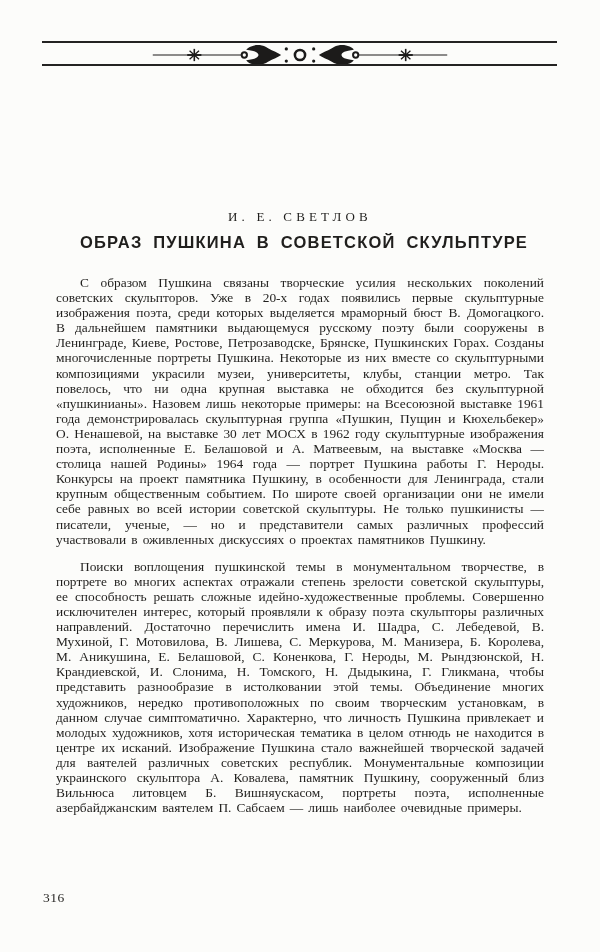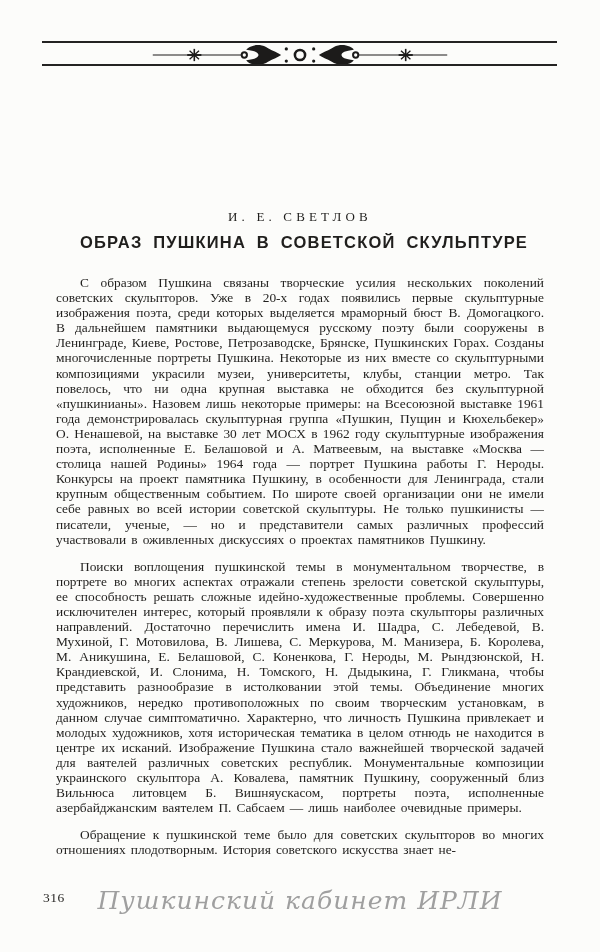--- a/index.html
+++ b/index.html
@@ -105,21 +105,19 @@
     </svg>
   </div>
   <div class="rule rule-bottom"></div>
 
   <div class="author">И. Е. СВЕТЛОВ</div>
   <h1 class="title">ОБРАЗ ПУШКИНА В СОВЕТСКОЙ СКУЛЬПТУРЕ</h1>
 
   <div class="body">
       <p>С образом Пушкина связаны творческие усилия нескольких поколений советских скульпторов. Уже в 20-х годах появились первые скульптурные изображения поэта, среди которых выделяется мраморный бюст В. Домогацкого. В дальнейшем памятники выдающемуся русскому поэту были сооружены в Ленинграде, Киеве, Ростове, Петрозаводске, Брянске, Пушкинских Горах. Созданы многочисленные портреты Пушкина. Некоторые из них вместе со скульптурными композициями украсили музеи, университеты, клубы, станции метро. Так повелось, что ни одна крупная выставка не обходится без скульптурной «пушкинианы». Назовем лишь некоторые примеры: на Всесоюзной выставке 1961 года демонстрировалась скульптурная группа «Пушкин, Пущин и Кюхельбекер» О. Ненашевой, на выставке 30 лет МОСХ в 1962 году скульптурные изображения поэта, исполненные Е. Белашовой и А. Матвеевым, на выставке «Москва — столица нашей Родины» 1964 года — портрет Пушкина работы Г. Нероды. Конкурсы на проект памятника Пушкину, в особенности для Ленинграда, стали крупным общественным событием. По широте своей организации они не имели себе равных во всей истории советской скульптуры. Не только пушкинисты — писатели, ученые, — но и представители самых различных профессий участвовали в оживленных дискуссиях о проектах памятников Пушкину.</p>
       <p>Поиски воплощения пушкинской темы в монументальном творчестве, в портрете во многих аспектах отражали степень зрелости советской скульптуры, ее способность решать сложные идейно-художественные проблемы. Совершенно исключителен интерес, который проявляли к образу поэта скульпторы различных направлений. Достаточно перечислить имена И. Шадра, С. Лебедевой, В. Мухиной, Г. Мотовилова, В. Лишева, С. Меркурова, М. Манизера, Б. Королева, М. Аникушина, Е. Белашовой, С. Коненкова, Г. Нероды, М. Рындзюнской, Н. Крандиевской, И. Слонима, Н. Томского, Н. Дыдыкина, Г. Гликмана, чтобы представить разнообразие в истолковании этой темы. Объединение многих художников, нередко противоположных по своим творческим установкам, в данном случае симптоматично. Характерно, что личность Пушкина привлекает и молодых художников, хотя историческая тематика в целом отнюдь не находится в центре их исканий. Изображение Пушкина стало важнейшей творческой задачей для ваятелей различных советских республик. Монументальные композиции украинского скульптора А. Ковалева, памятник Пушкину, сооруженный близ Вильнюса литовцем Б. Вишняускасом, портреты поэта, исполненные азербайджанским ваятелем П. Сабсаем — лишь наиболее очевидные примеры.</p>
-      <p>Обращение к пушкинской теме было для советских скульпторов во многих отношениях плодотворным. История советского искусства знает не-</p>
     </div>
 
   <div class="footer">
     <span class="pagenum">316</span>
-    <span class="watermark">Пушкинский кабинет ИРЛИ</span>
   </div>
 
 </div>
 
 </body></html>

